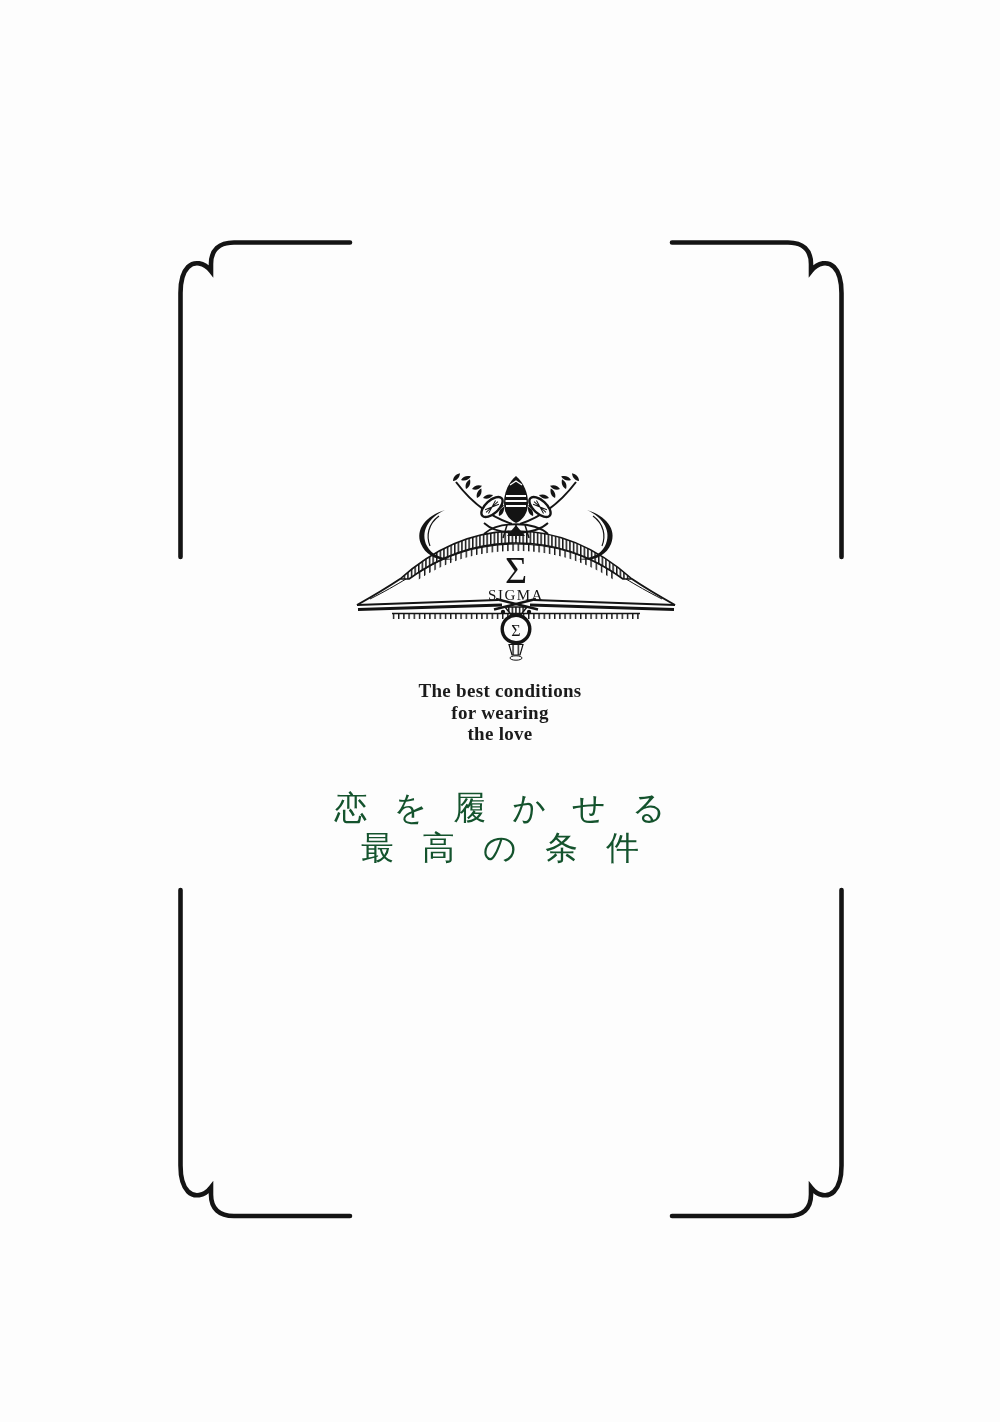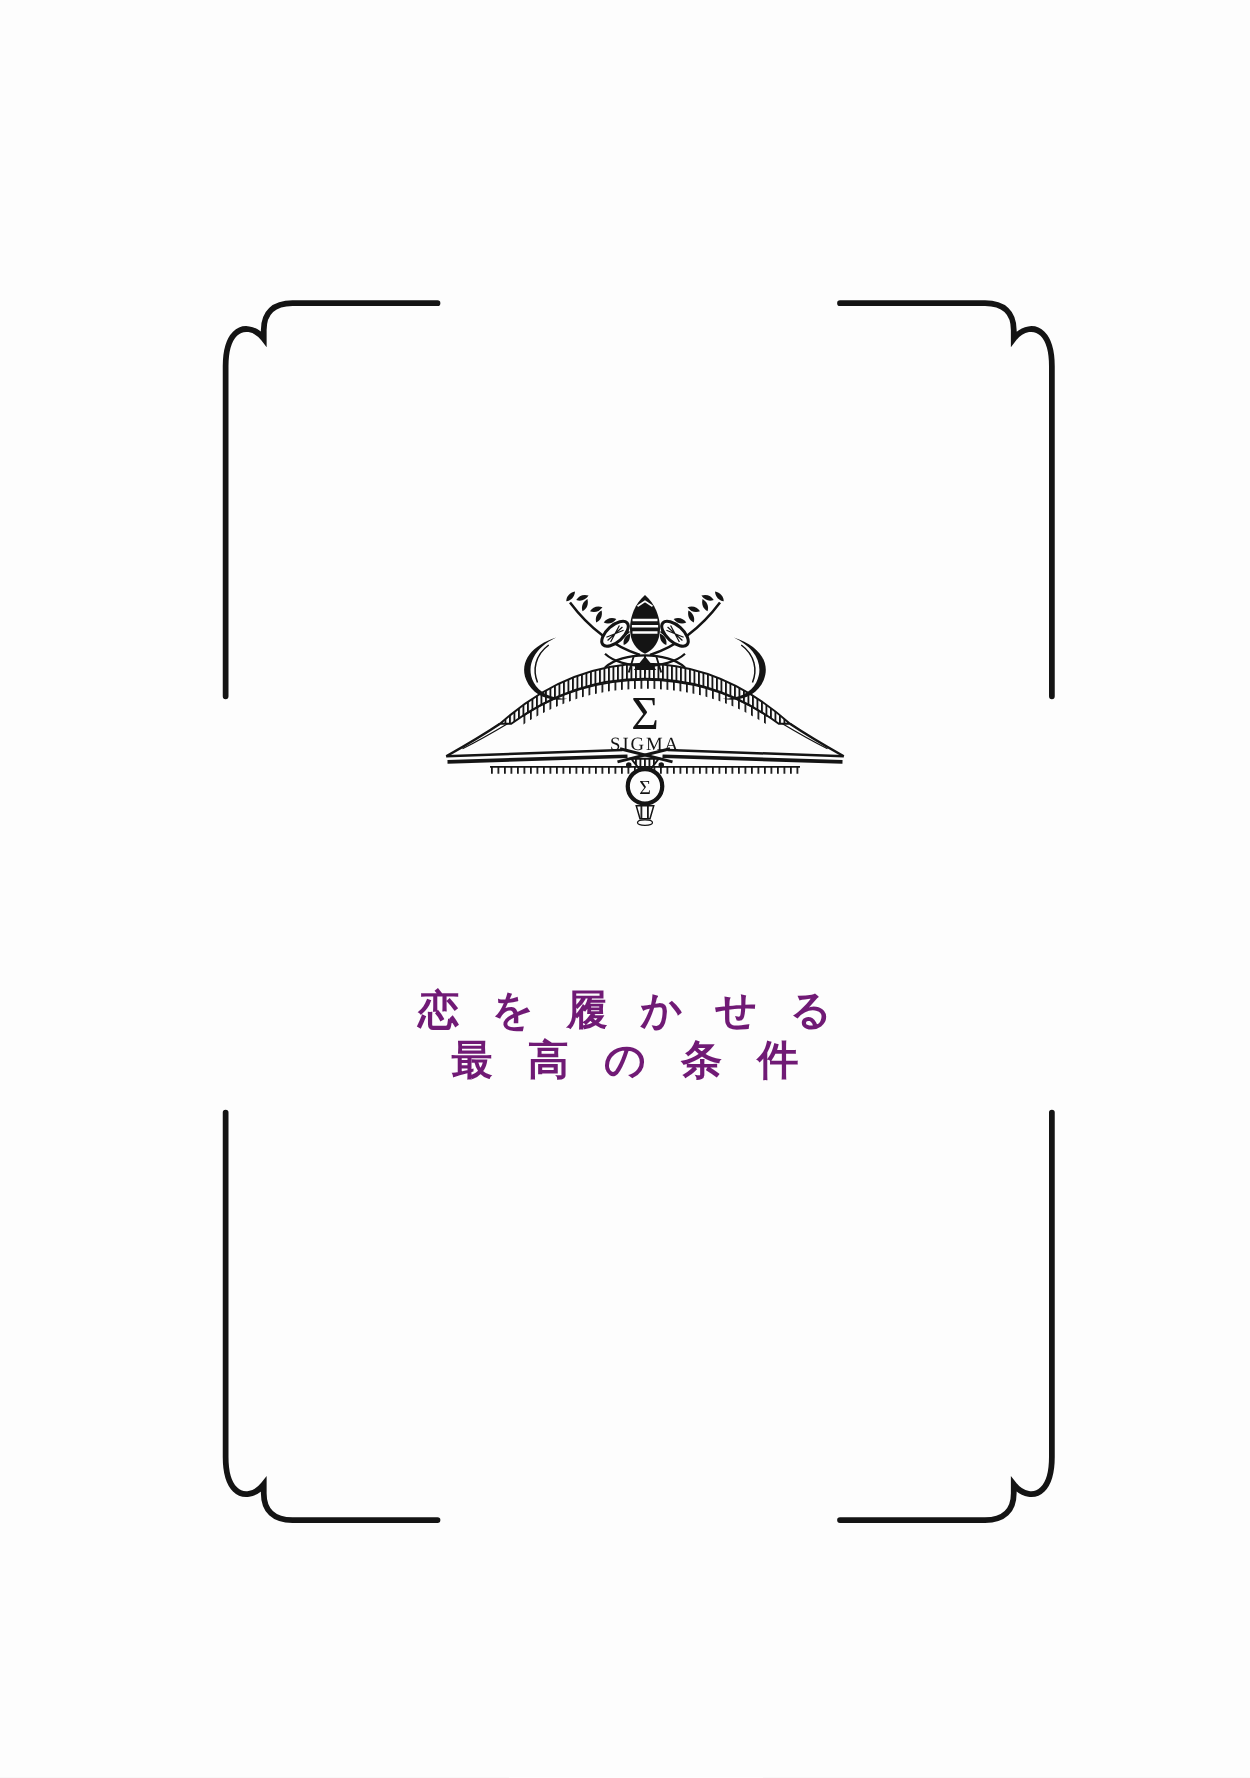--- a/index.html
+++ b/index.html
@@ -35,22 +35,22 @@
     line-height:21.5px;
     letter-spacing:0.3px;
     color:#1b1b1b;
   }
   .ja-title{
     position:absolute;
     left:0; top:788px;
     width:1000px;
     text-align:center;
     font-family:"Liberation Sans", sans-serif;
-    font-weight:700;
-    color:#701a75;
+    font-weight:400;
+    color:#14532d;
   }
   .ja-line1{
     font-size:33px;
     line-height:40px;
   }
   .ja-line1 span{letter-spacing:26px;margin-right:-26px;}
   .ja-line2{
     font-size:33px;
     line-height:40px;
   }
@@ -173,20 +173,25 @@
       <path d="M 159 141 L 181 141 L 170 155 Z" fill="url(#hatchDense)" stroke="#141414" stroke-width="1.5"></path>
       <circle cx="157" cy="146" r="2.2" fill="#141414"></circle>
       <circle cx="183" cy="146" r="2.2" fill="#141414"></circle>
       <circle cx="170" cy="163" r="13.8" fill="#fdfdfd" stroke="#141414" stroke-width="3.4"></circle>
       <text class="sigma-small" x="170" y="169.5" text-anchor="middle" fill="#141414">Σ</text>
       <path d="M 163 178.5 L 177 178.5 L 174 189 L 166 189 Z" fill="url(#hatchTick)" stroke="#141414" stroke-width="1.2"></path>
       <ellipse cx="170" cy="192" rx="6" ry="2.2" fill="none" stroke="#141414" stroke-width="1"></ellipse>
     </g>
   </svg>
 
+  <div class="en-subtitle">
+    <div>The best conditions</div>
+    <div>for wearing</div>
+    <div>the love</div>
+  </div>
 
   <div class="ja-title">
     <div class="ja-line1">
       <span>恋を履かせる</span>
     </div>
     <div class="ja-line2">
       <span>最高の条件</span>
     </div>
   </div>
 

